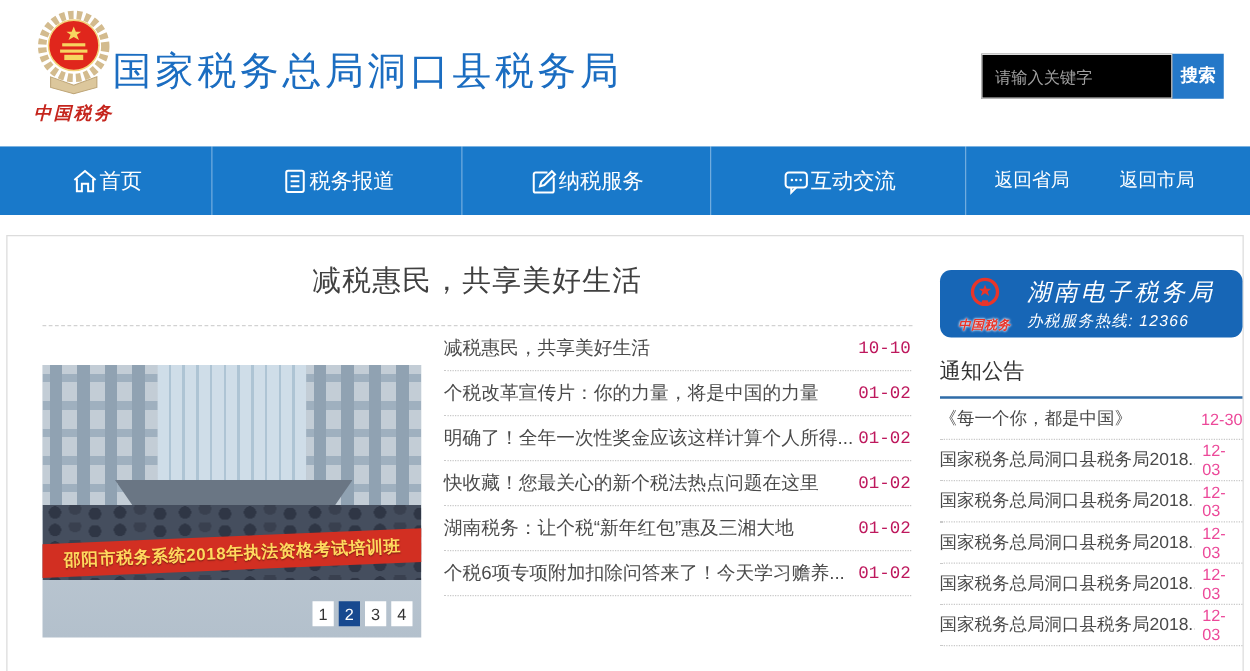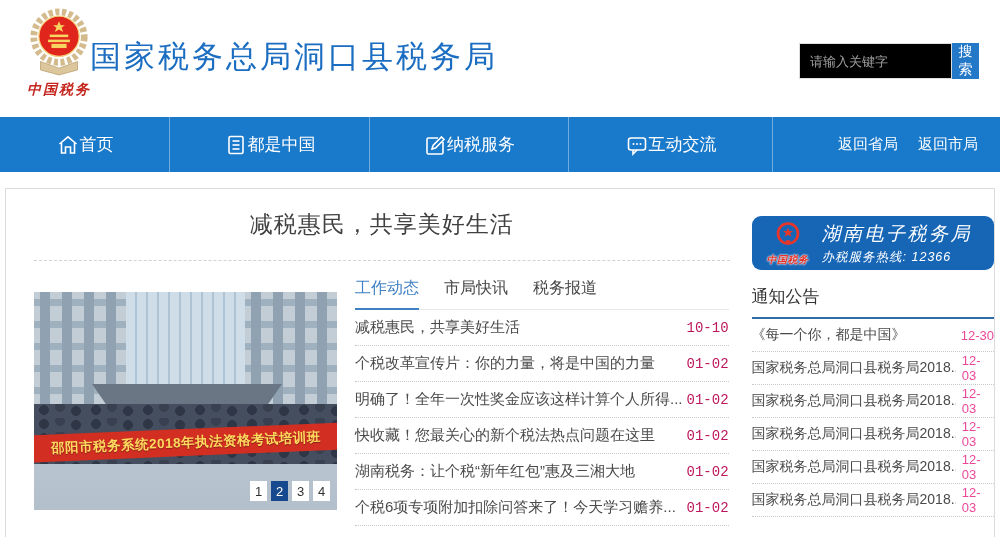--- a/index.html
+++ b/index.html
@@ -10,34 +10,34 @@
   .header { position:relative; height:117px; background:#fff; }
   .logo { position:absolute; left:18px; top:6px; width:82px; text-align:center; cursor:pointer; }
   .logo-caption { color:#c5251d; font-weight:bold; font-style:italic; font-size:14px;
                   letter-spacing:2px; margin-top:-3px; }
   .site-title { position:absolute; left:90px; top:36px; font-size:31px; font-weight:normal;
                 color:#1b6dc1; letter-spacing:3px; }
   .search { position:absolute; right:21px; top:43px; display:flex; }
   .search input { width:153px; height:36px; border:1px solid #ddd; background:#000000;
                   padding:0 10px; font-size:13px; color:#666; outline:none; }
   .search input::placeholder { color:#a0a0a0; }
-  .search button { width:27px; height:36px; background:#2478c8; color:#fff; border:none;
-                   font-size:14px; cursor:pointer; }
+  .search button { width:41px; height:36px; background:#2478c8; color:#fff; border:none;
+                   font-size:14px; cursor:pointer;font-weight:bold; }
 
   
   .nav { height:55px; background:#1979ca; display:flex; align-items:stretch; }
   .nav-item { display:flex; align-items:center; justify-content:center; 
               color:#fff; font-size:17px; border-right:1px solid rgba(255,255,255,.38);
               cursor:pointer; }
   .nav-item:nth-child(1){ width:170px; }
   .nav-item:nth-child(2){ width:200px; }
   .nav-item:nth-child(3){ width:199px; }
   .nav-item:nth-child(4){ width:204px;justify-content:center; }
-  .nav-right { flex:1; display:flex; align-items:center; justify-content:flex-end;
-               gap:20px; padding-right:22px; }
+  .nav-right { flex:1; display:flex; align-items:center; justify-content:center;
+               gap:40px; padding-right:22px; }
   .nav-link { color:#fff; font-size:15px; cursor:pointer; }
   .nav-ico { width:24px; height:24px; display:block; }
 
   
   .box { margin:16px 5px 0; height:359px; border:1px solid #dcdcdc; background:#fff;
          display:flex; padding-left:28px; }
   .left-wrap { width:700px; }
   .headline { height:72px; display:flex; align-items:center; justify-content:center;
               font-size:23px; color:#404040; border-bottom:1px dashed #d2d2d2; letter-spacing:1px; }
   .row { display:flex; }
@@ -139,21 +139,21 @@
   </div>
   <div class="nav-item">
     <span>
       <svg class="nav-ico" viewBox="0 0 24 24" fill="none" stroke="#fff" stroke-width="1.6">
         <rect x="5" y="3.5" width="14" height="17" rx="1.5"></rect>
         <line x1="8.5" y1="8" x2="15.5" y2="8"></line>
         <line x1="8.5" y1="12" x2="15.5" y2="12"></line>
         <line x1="8.5" y1="16" x2="15.5" y2="16"></line>
       </svg>
     </span>
-    <span>都是中国</span>
+    <span>税务报道</span>
   </div>
   <div class="nav-item">
     <span>
       <svg class="nav-ico" viewBox="0 0 24 24" fill="none" stroke="#fff" stroke-width="1.6">
         <path d="M20 9 V19.5 A1.5 1.5 0 0 1 18.5 21 H5.5 A1.5 1.5 0 0 1 4 19.5 V6.5 A1.5 1.5 0 0 1 5.5 5 H15"></path>
         <path d="M9 16 L10 12.5 L18.5 4 L21 6.5 L12.5 15 Z"></path>
       </svg>
     </span>
     <span>纳税服务</span>
   </div>
@@ -190,25 +190,20 @@
         <div class="steps"></div>
         <div class="pager">
           <span class="pnum">1</span>
           <span class="pnum active">2</span>
           <span class="pnum">3</span>
           <span class="pnum">4</span>
         </div>
       </div>
 
       <div class="news">
-        <div class="tabs">
-          <span class="tab active">工作动态</span>
-          <span class="tab">市局快讯</span>
-          <span class="tab">税务报道</span>
-        </div>
         <div>
           <div class="nrow">
             <span class="ttl">减税惠民，共享美好生活</span>
             <span class="date">10-10</span>
           </div>
           <div class="nrow">
             <span class="ttl">个税改革宣传片：你的力量，将是中国的力量</span>
             <span class="date">01-02</span>
           </div>
           <div class="nrow">

